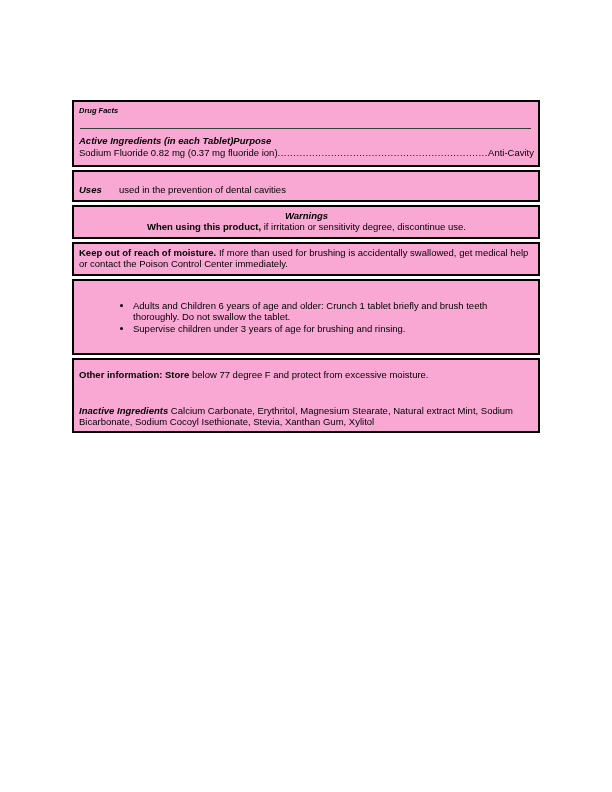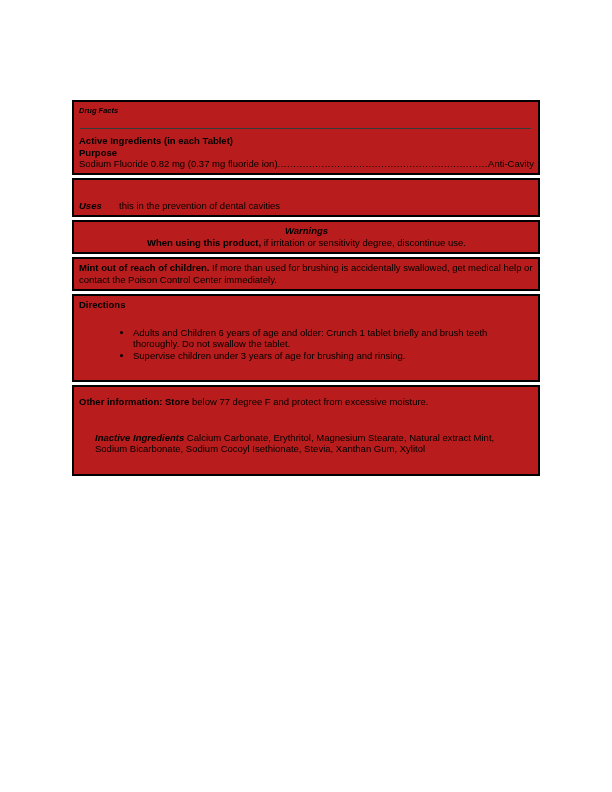--- a/index.html
+++ b/index.html
@@ -14,50 +14,50 @@
   }
   .label-wrap {
     position: absolute;
     left: 72px;
     top: 100px;
     width: 468px;
   }
   .dbox {
     box-sizing: border-box;
     border: 2px solid #000000;
-    background: #b91c1c;
+    background: #f9a8d4;
     padding: 3px 4px 3px 5px;
     margin-bottom: 3px;
     font-size: 9.5px;
     line-height: 11.5px;
   }
   .dbox:last-child { margin-bottom: 0; }
   .box-header { min-height: 67px; padding-top: 4px; }
-  .box-uses { min-height: 23px; padding-top: 20px; padding-bottom: 4px; }
+  .box-uses { min-height: 23px; padding-top: 12px; padding-bottom: 4px; }
   .box-warnings { min-height: 34px; text-align: center; }
   .box-keepout { min-height: 34px; }
   .box-directions { min-height: 59px; }
   .box-other { min-height: 73px; padding-top: 9px; }
   .drug-facts-title {
     font-size: 7.5px;
     line-height: 9px;
     font-weight: bold;
     font-style: italic;
   }
   .header-rule {
     border: 0;
     border-top: 1px solid #3a3a3a;
     height: 0;
     margin: 13px 3px 6px 1px;
   }
   .ai-headrow {
     display: flex;
     justify-content: flex-start;
     font-weight: bold;
-    flex-direction: column;
+    font-style: italic;
   }
   .ai-row { display: flex; align-items: flex-start; }
   .ai-name { white-space: nowrap; }
   .ai-leader {
     flex: 1;
     overflow: hidden;
     white-space: nowrap;
     letter-spacing: 0.5px;
   }
   .ai-purpose { white-space: nowrap; }
@@ -70,21 +70,21 @@
   }
   .bi { font-weight: bold; font-style: italic; }
   .b { font-weight: bold; }
   .bullets {
     margin: 16px;
     padding: 0 0 0 38px;
     list-style-type: disc;
   }
   .bullets li { padding: 0; margin: 0; }
   .other-par { margin: 0 0 24px 0; }
-  .inactive-par { margin: 16px; }
+  .inactive-par { margin: 0; }
   p { margin: 0; }
 </style>
 </head>
 <body>
 
 <div class="page">
   <div class="label-wrap">
 
     <div class="dbox box-header">
       <div class="drug-facts-title">Drug Facts</div>
@@ -96,35 +96,34 @@
       <div class="ai-row">
         <span class="ai-name">Sodium Fluoride 0.82 mg (0.37 mg fluoride ion)</span>
         <span class="ai-leader">........................................................................................................................................................</span>
         <span class="ai-purpose">Anti-Cavity</span>
       </div>
     </div>
 
     <div class="dbox box-uses">
       <div class="uses-row">
         <span class="uses-label">Uses</span>
-        <span>this in the prevention of dental cavities</span>
+        <span>used in the prevention of dental cavities</span>
       </div>
     </div>
 
     <div class="dbox box-warnings">
       <div class="bi">Warnings</div>
       <p><span class="b">When using this product,</span><span> if irritation or sensitivity degree, discontinue use.</span></p>
     </div>
 
     <div class="dbox box-keepout">
-      <p><span class="b">Mint out of reach of children.</span><span> If more than used for brushing is accidentally swallowed, get medical help or contact the Poison Control Center immediately.</span></p>
+      <p><span class="b">Keep out of reach of moisture.</span><span> If more than used for brushing is accidentally swallowed, get medical help or contact the Poison Control Center immediately.</span></p>
     </div>
 
     <div class="dbox box-directions">
-      <div class="b">Directions</div>
       <ul class="bullets">
         <li>Adults and Children 6 years of age and older: Crunch 1 tablet briefly and brush teeth thoroughly. Do not swallow the tablet.</li>
         <li>Supervise children under 3 years of age for brushing and rinsing.</li>
       </ul>
     </div>
 
     <div class="dbox box-other">
       <p class="other-par"><span class="b">Other information: Store</span><span> below 77 degree F and protect from excessive moisture.</span></p>
       <p class="inactive-par"><span class="bi">Inactive Ingredients</span><span> Calcium Carbonate, Erythritol, Magnesium Stearate, Natural extract Mint, Sodium Bicarbonate, Sodium Cocoyl Isethionate, Stevia, Xanthan Gum, Xylitol</span></p>
     </div>

